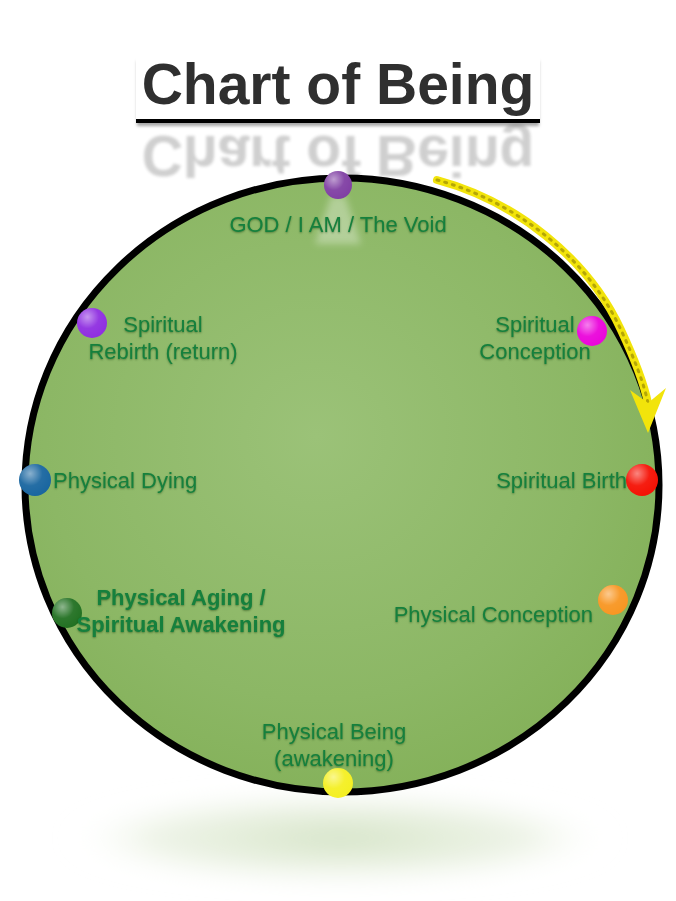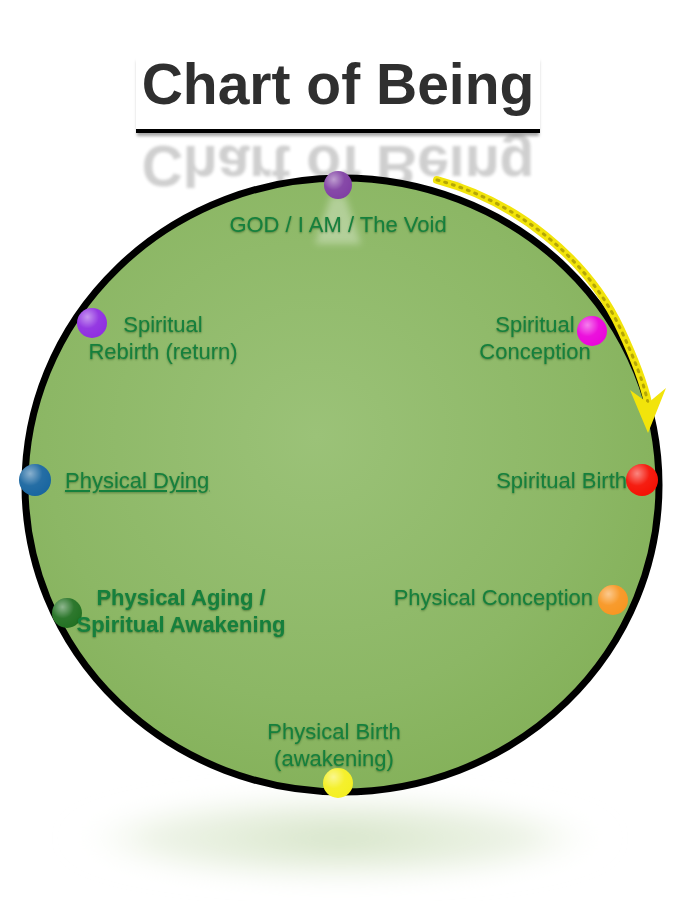--- a/index.html
+++ b/index.html
@@ -19,21 +19,21 @@
     text-align: center;
     line-height: 1.0;
   }
   .title {
     display: inline-block;
     margin: 0;
     font-size: 57px;
     font-weight: 600;
     letter-spacing: 0px;
     color: #2f2f2f;
-    padding: 0 6px 16px 6px;
+    padding: 0 6px 6px 6px;
     border-bottom: 4px solid #000;
     box-shadow: 0 4px 3px -1px rgba(0,0,0,0.35);
   }
   .title-reflection {
     display: block;
     margin: 4px auto 0 auto;
     font-size: 57px;
     font-weight: 600;
     color: #3a3a3a;
     transform: scaleY(-1);
@@ -50,24 +50,24 @@
     position: absolute;
     color: #15803d;
     font-size: 22px;
     line-height: 27px;
     white-space: pre-line;
     text-shadow: 0 1px 2px rgba(20,60,10,0.45);
   }
   .label-god                 { left: 338px; top: 211px; transform: translateX(-50%); text-align: center; }
   .label-spiritual-rebirth   { left: 163px; top: 311px; transform: translateX(-50%); text-align: center; }
   .label-spiritual-conception{ left: 535px; top: 311px; transform: translateX(-50%); text-align: center; }
-  .label-physical-dying      { left: 65px;  top: 467px; text-decoration: underline; }
+  .label-physical-dying      { left: 53px;  top: 467px; }
   .label-spiritual-birth     { right: 49px; top: 467px; text-align: right; }
   .label-physical-aging      { left: 181px; top: 584px; transform: translateX(-50%); text-align: center; font-weight: bold; }
-  .label-physical-conception { right: 83px; top: 584px; text-align: right; }
+  .label-physical-conception { right: 83px; top: 601px; text-align: right; }
   .label-physical-birth      { left: 334px; top: 718px; transform: translateX(-50%); text-align: center; }
 </style>
 </head>
 <body>
 
 <div class="stage">
 
   <div class="title-wrap">
     <h1 class="title">Chart of Being</h1>
     <span class="title-reflection" aria-hidden="true">Chart of Being</span>
@@ -145,21 +145,21 @@
       </g>
     </g>
   </svg>
 
   <div>
     <div class="label label-god">GOD / I AM / The Void</div>
     <div class="label label-spiritual-conception">Spiritual
 Conception</div>
     <div class="label label-spiritual-birth">Spiritual Birth</div>
     <div class="label label-physical-conception">Physical Conception</div>
-    <div class="label label-physical-birth">Physical Birth
+    <div class="label label-physical-birth">Physical Being
 (awakening)</div>
     <div class="label label-physical-aging">Physical Aging /
 Spiritual Awakening</div>
     <div class="label label-physical-dying">Physical Dying</div>
     <div class="label label-spiritual-rebirth">Spiritual
 Rebirth (return)</div>
   </div>
 
 </div>
 

